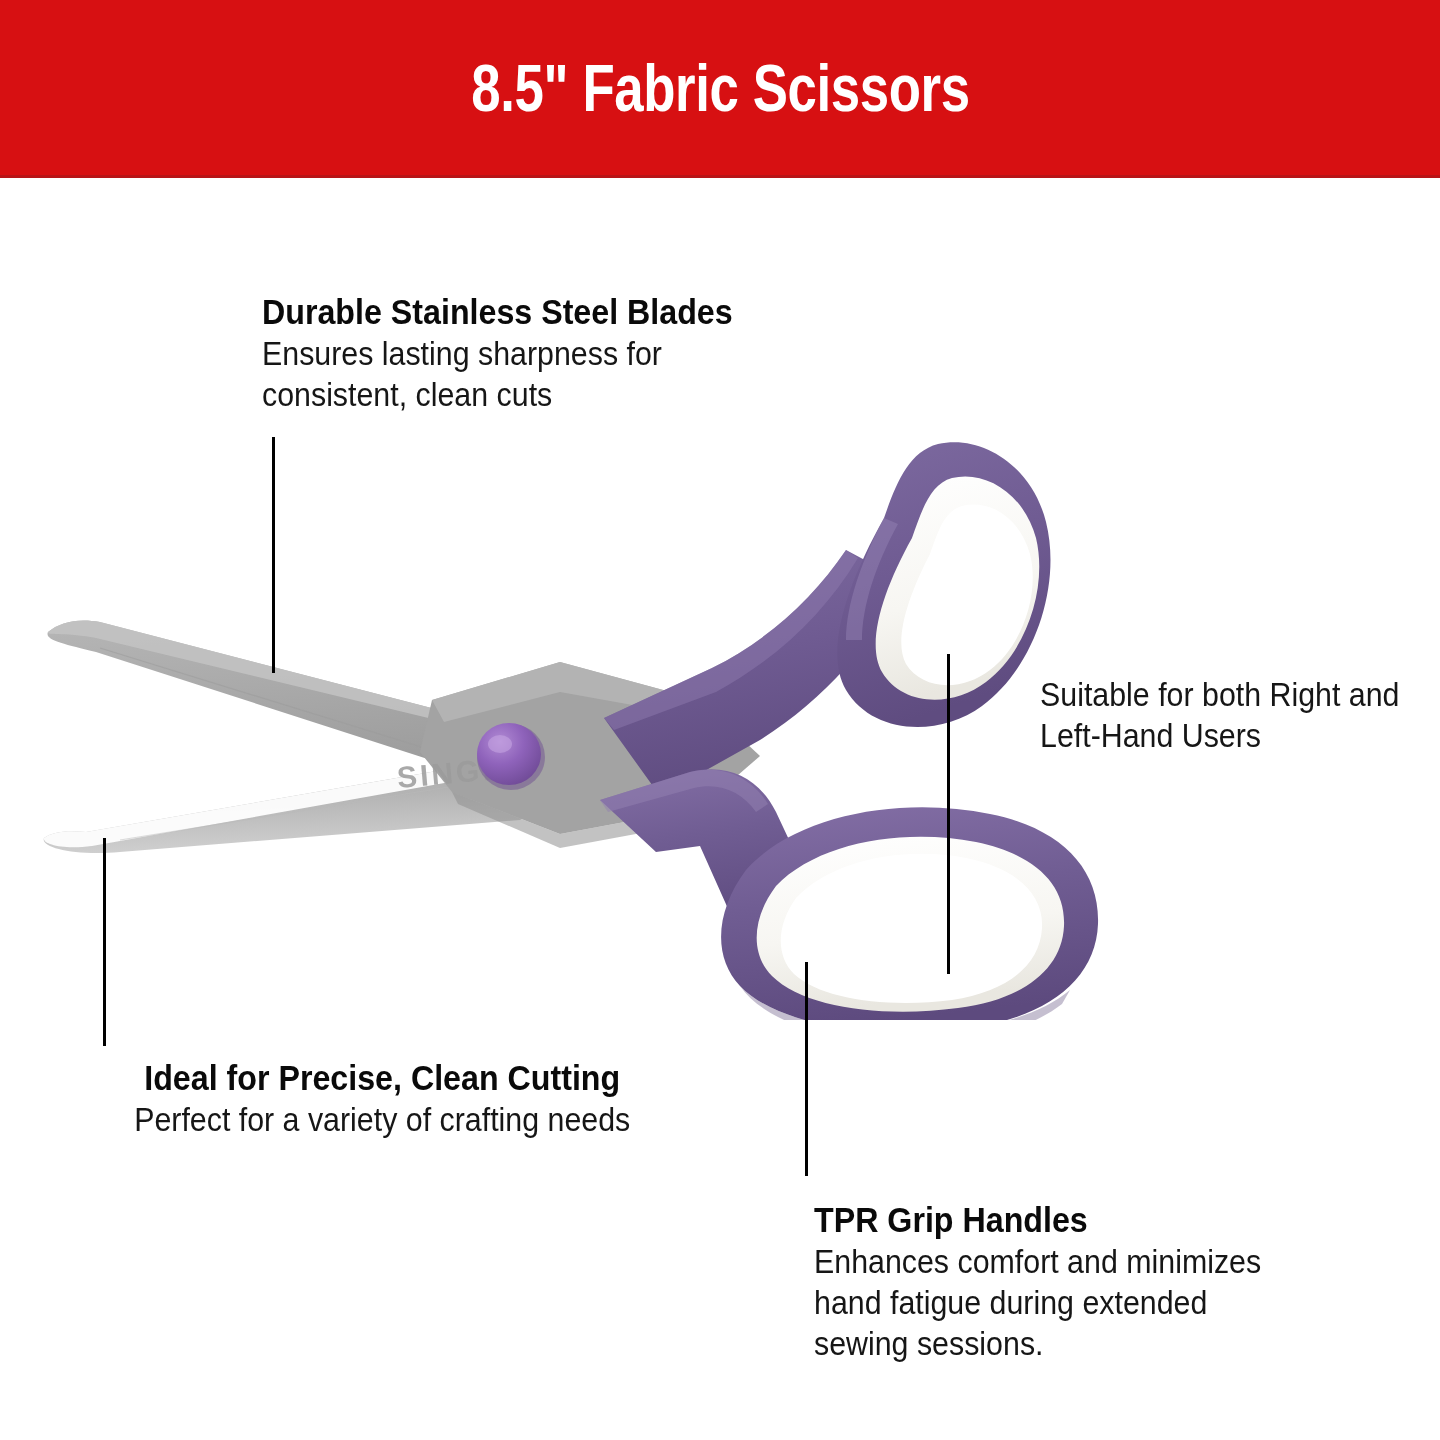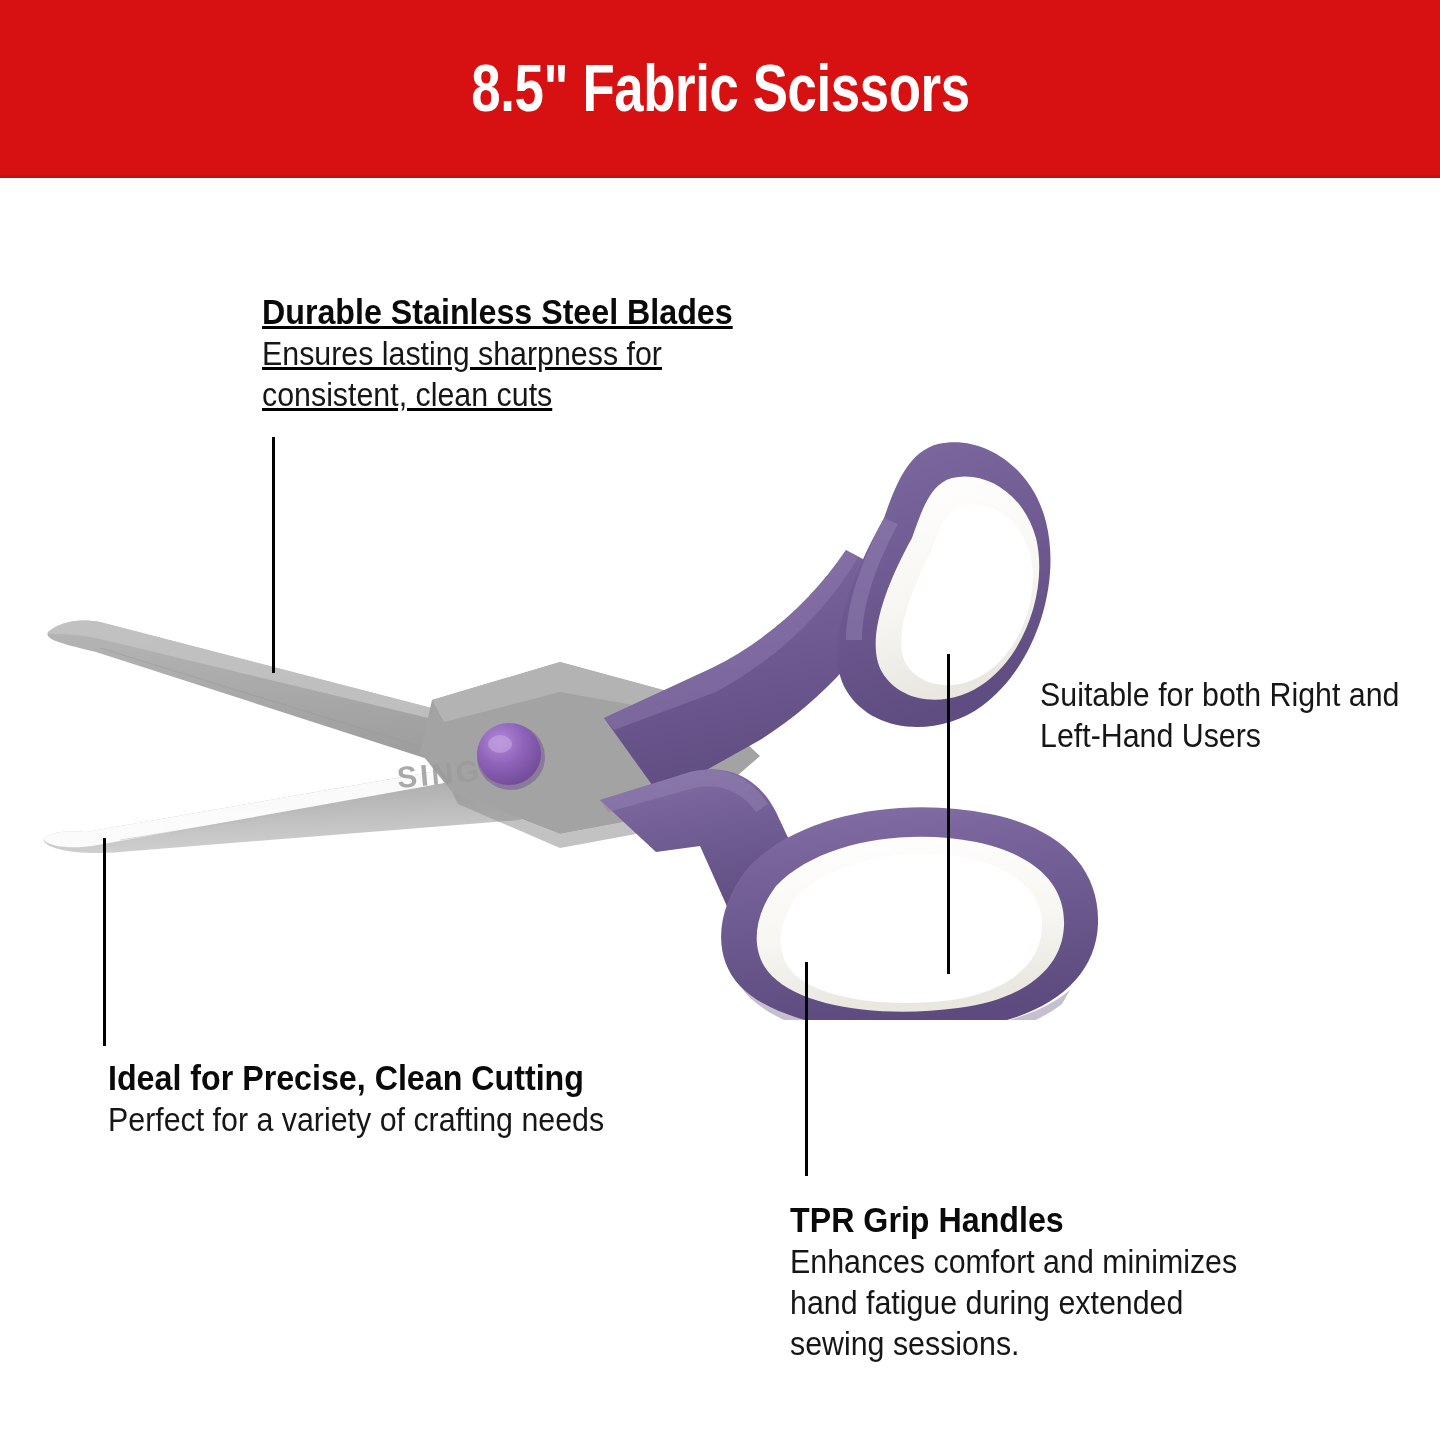--- a/index.html
+++ b/index.html
@@ -44,24 +44,24 @@
   .callout .c-body {
     font-size:33px;
     color:#161616;
     line-height:1.24;
     transform:scaleX(0.92);
     transform-origin:left top;
     white-space:pre-line;
     margin-top:3px;
   }
 
-  #callout-blades  { left:262px; top:292px;  width:600px;text-decoration:underline; }
+  #callout-blades  { left:262px; top:292px;  width:600px; }
   #callout-hands   { left:1040px; top:672px;  width:420px; }
-  #callout-cutting { left:108px; top:1058px; width:620px; }
-  #callout-grip    { left:790px; top:1200px; width:520px; }
+  #callout-cutting { left:97px; top:1058px; width:620px;text-align:center; }
+  #callout-grip    { left:814px; top:1200px; width:520px; }
 
   
   .leader { position:absolute; background:#000000; width:3px; }
   #leader-blades  { left:272px; top:437px;  height:236px; }
   #leader-hands   { left:947px; top:654px;  height:320px; }
   #leader-cutting { left:103px; top:838px;  height:208px; }
   #leader-grip    { left:805px; top:962px;  height:214px; }
 
   
   #scissors-illustration {

